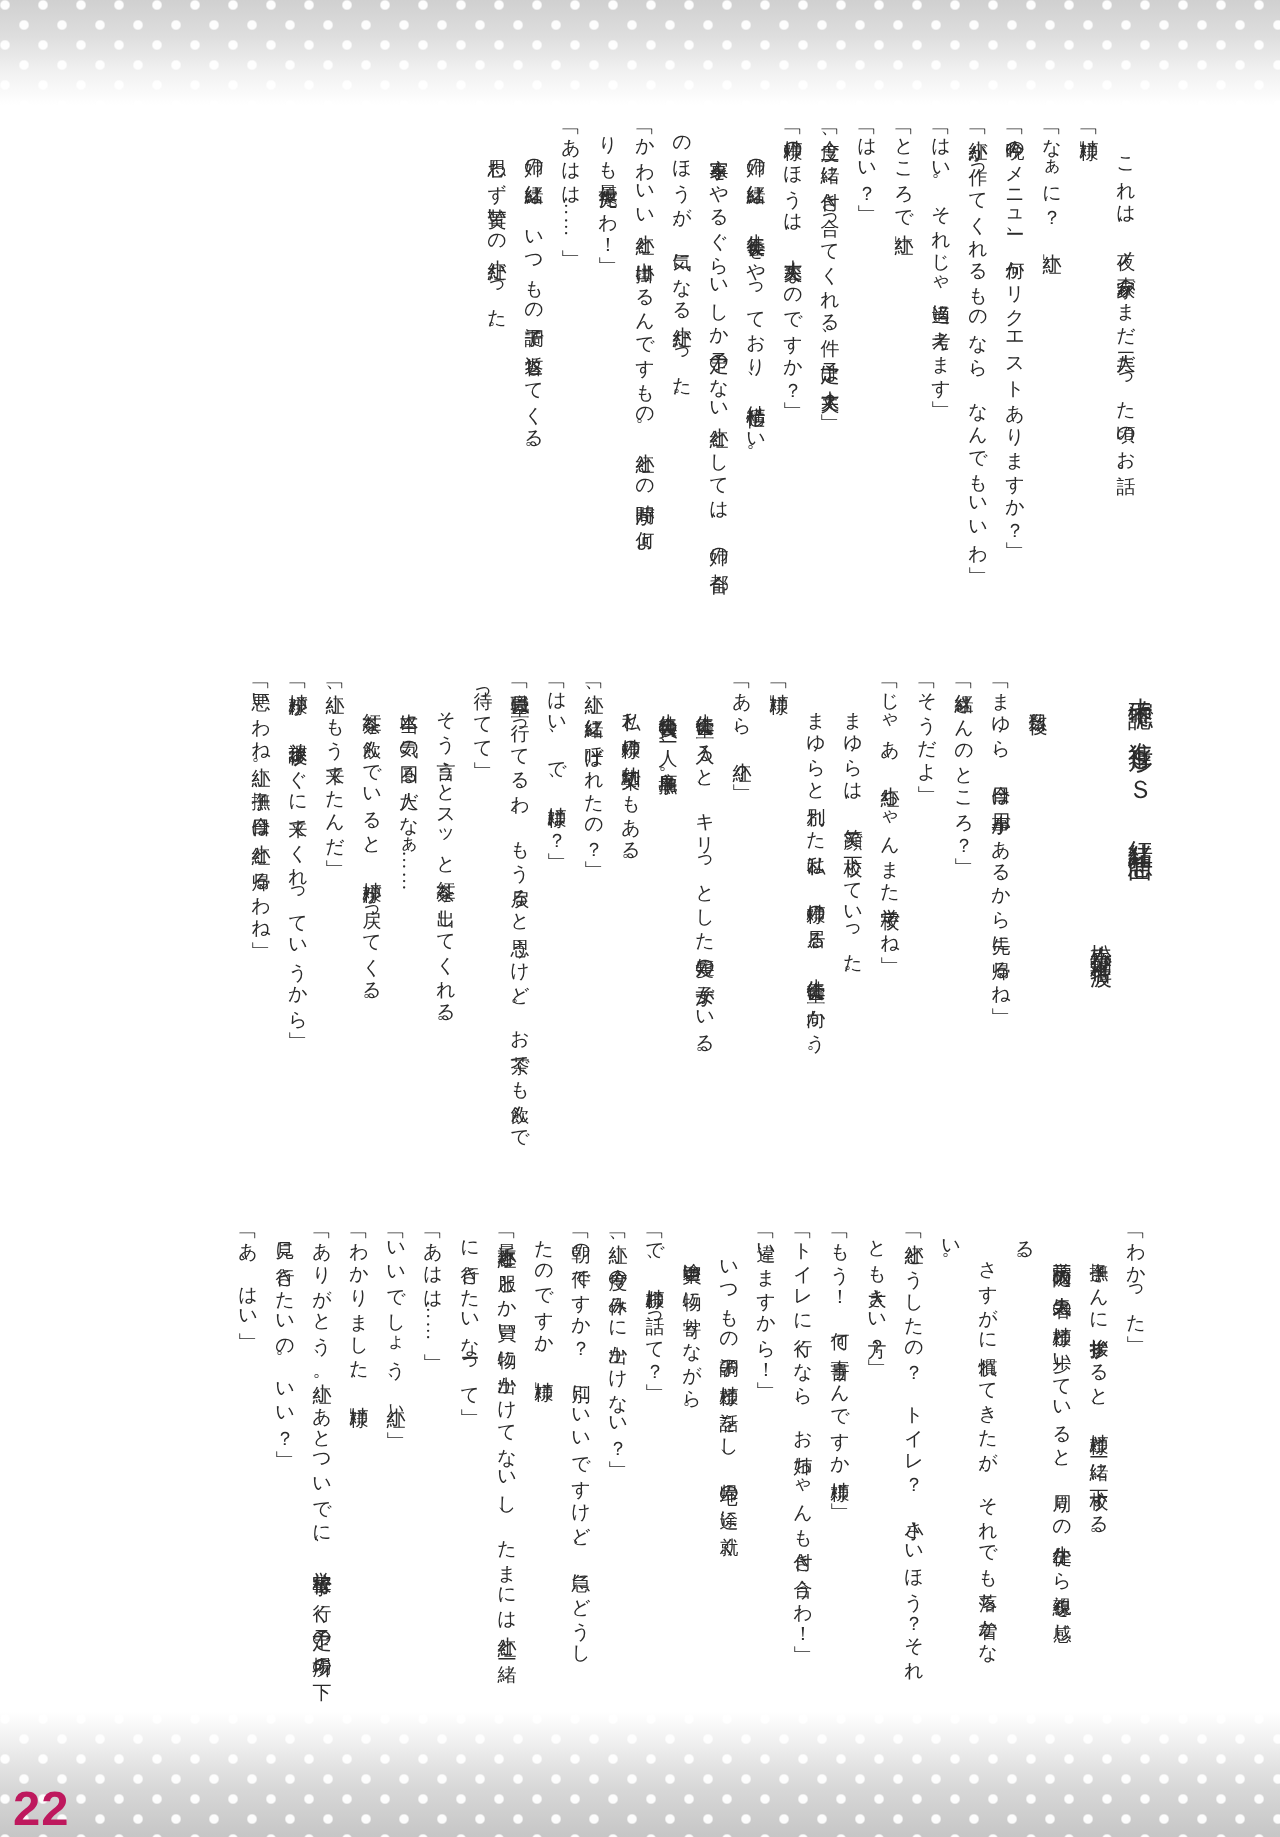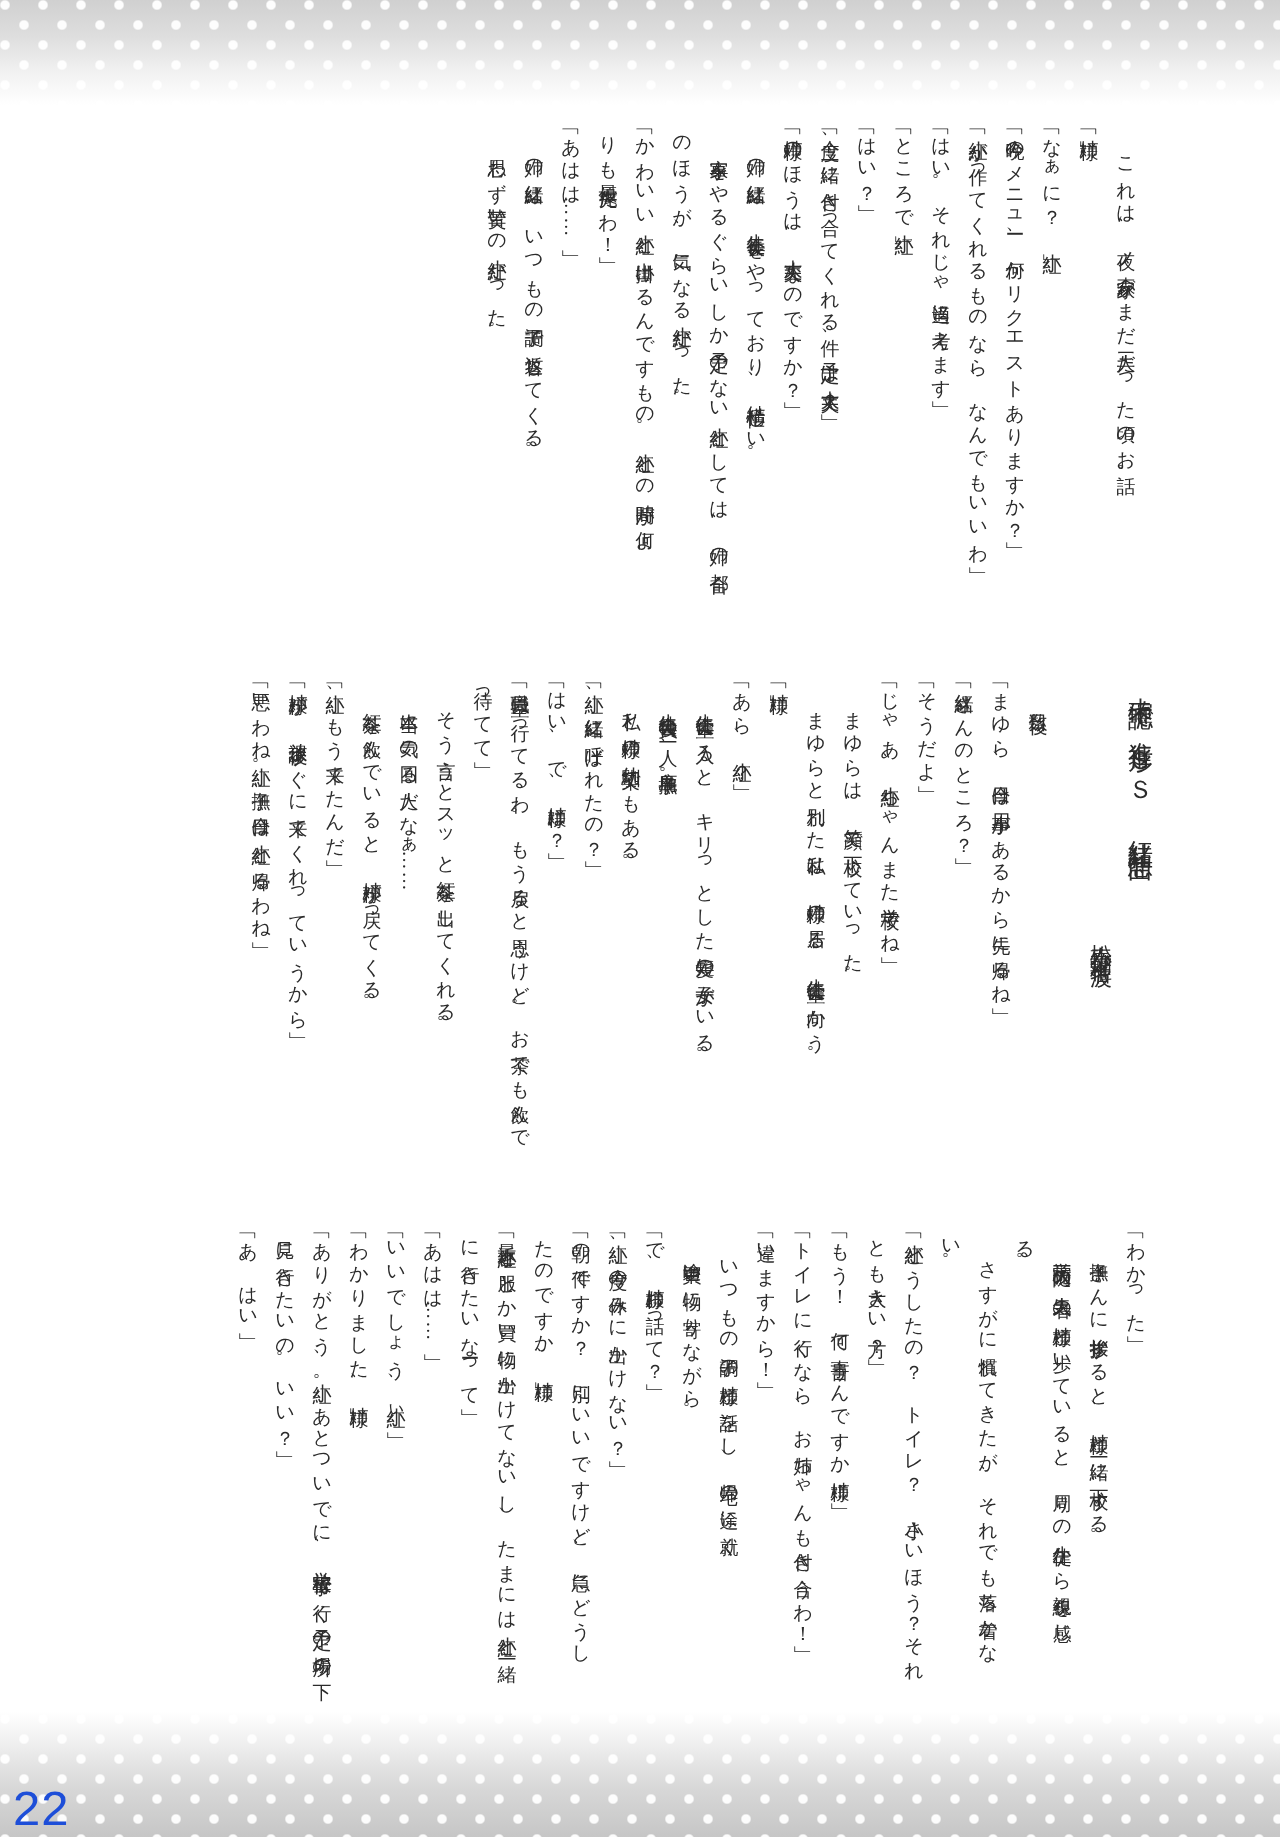--- a/index.html
+++ b/index.html
@@ -52,21 +52,21 @@
     letter-spacing:3px;
     text-indent:250px;
     margin-left:26px !important;
   }
   #block-top{top:123px;right:135px;height:440px;}
   #block-middle{top:677px;right:120px;height:465px;}
   #block-bottom{top:1227px;right:125px;height:445px;}
   .page-number{
     position:absolute;left:13px;top:1780px;
     font-family:"Liberation Sans","DejaVu Sans",sans-serif;
-    font-weight:normal;font-size:49px;color:#1d4ed8;
+    font-weight:bold;font-size:49px;color:#be185d;
     letter-spacing:1px;
   }
 </style>
 </head>
 <body>
 
 <div class="strip top"></div>
 <div class="strip bottom"></div>
 
 <div id="block-top" class="vblock">

